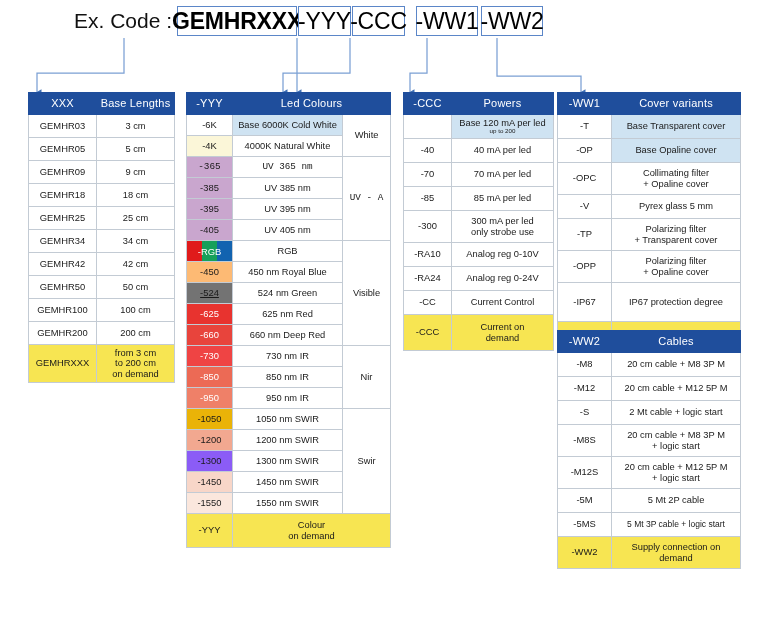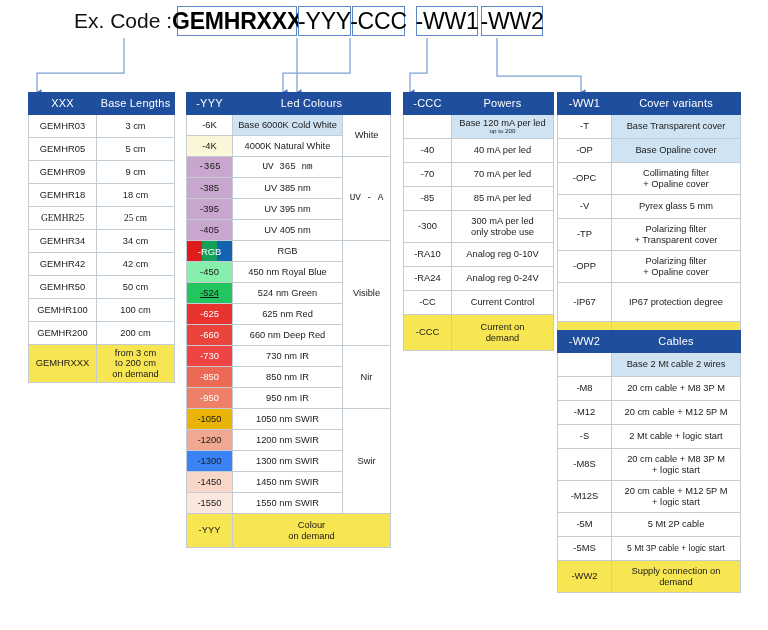--- a/index.html
+++ b/index.html
@@ -60,30 +60,30 @@
   }
   .code-cell { font-size: 9.4px; margin-top: 28px; }
   .base-tint { background: #cfe3f2; }
   .demand { background: #f7e552; }
   .sub { font-size: 6.2px; display: block; line-height: 1.05; }
 
   
   .sw-white  { background: #ffffff; }
   .sw-cream  { background: #fbf6d8; }
   .sw-uv     { background: #c9a6ce; }
-  .sw-blue   { background: #86efac; }
-  .sw-green  { background: #22c55e; text-decoration: underline; }
+  .sw-blue   { background: #fdba74; }
+  .sw-green  { background: #737373; text-decoration: underline; }
   .sw-red625 { background: #e8332f; color:#fff; }
   .sw-red660 { background: #e8443c; color:#fff; }
   .sw-730    { background: #ef4444; color:#fff; }
   .sw-850    { background: #ec6a55; color:#fff; }
   .sw-950    { background: #ef8068; color:#fff; }
   .sw-1050   { background: #eab308; }
   .sw-1200   { background: #f2a890; }
-  .sw-1300   { background: #3b82f6; }
+  .sw-1300   { background: #8b5cf6; }
   .sw-1450   { background: #f8d6c8; }
   .sw-1550   { background: #fbe7dd; }
 
   .rgb-cell {
     padding: 0 !important;
     position: relative;
     height: 17px;
   }
   .rgb-stripes { position: absolute; inset: 0; display: flex; }
   .rgb-stripes i { flex: 1; display: block; }
@@ -147,21 +147,21 @@
           <td>5 cm</td>
         </tr>
         <tr style="height: 23px;">
           <td class="code-cell">GEMHR09</td>
           <td>9 cm</td>
         </tr>
         <tr style="height: 23px;">
           <td class="code-cell">GEMHR18</td>
           <td>18 cm</td>
         </tr>
-        <tr style="height: 23px; font-family: Liberation Serif, serif;">
+        <tr style="height: 23px;">
           <td class="code-cell">GEMHR25</td>
           <td>25 cm</td>
         </tr>
         <tr style="height: 23px;">
           <td class="code-cell">GEMHR34</td>
           <td>34 cm</td>
         </tr>
         <tr style="height: 23px;">
           <td class="code-cell">GEMHR42</td>
           <td>42 cm</td>
@@ -397,24 +397,20 @@
         <col style="width:129px">
       </colgroup>
     <thead>
       <tr>
         <th>-WW2</th>
         <th>Cables</th>
       </tr>
     </thead>
     <tbody>
         <tr style="height: 24px;">
-          <td class="code-cell code-blank"></td>
-          <td class="base-tint">Base 2 Mt cable 2 wires</td>
-        </tr>
-        <tr style="height: 24px;">
           <td class="code-cell">-M8</td>
           <td>20 cm cable + M8 3P M</td>
         </tr>
         <tr style="height: 24px;">
           <td class="code-cell">-M12</td>
           <td>20 cm cable + M12 5P M</td>
         </tr>
         <tr style="height: 24px;">
           <td class="code-cell">-S</td>
           <td>2 Mt cable + logic start</td>

